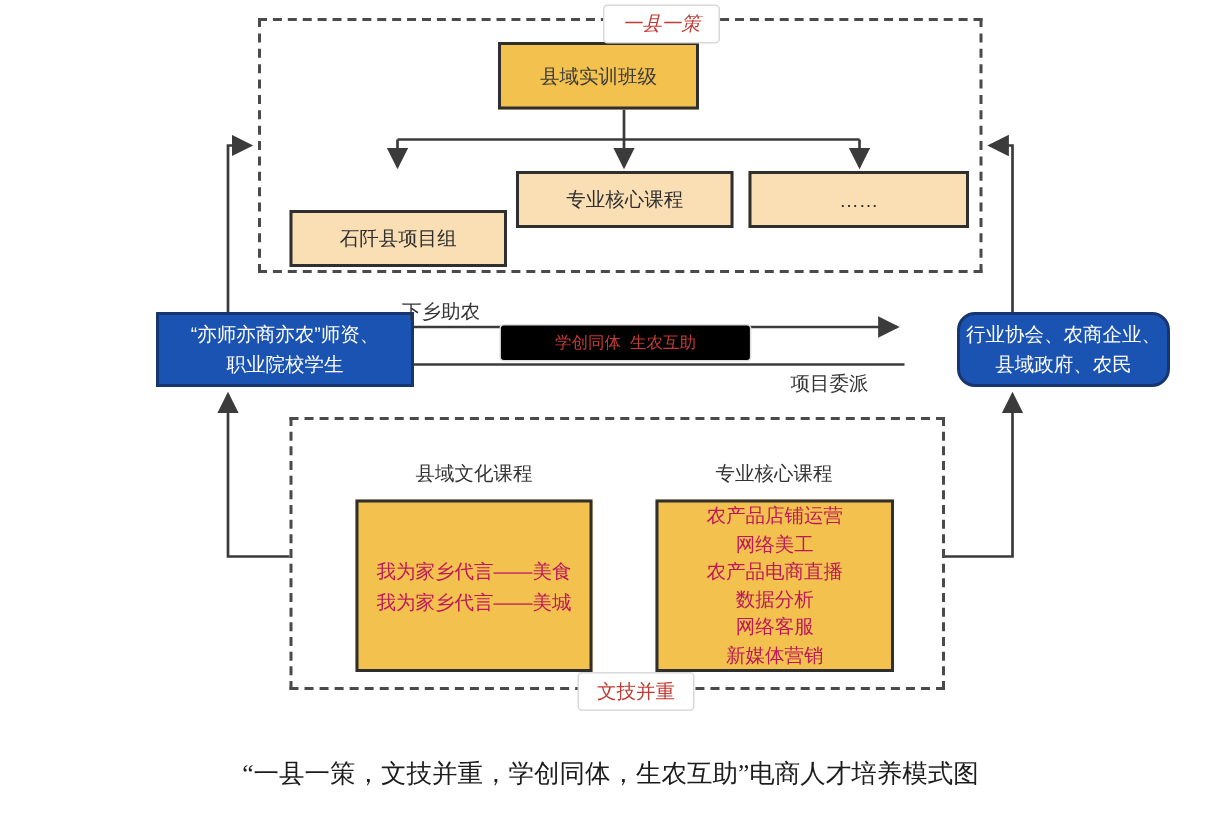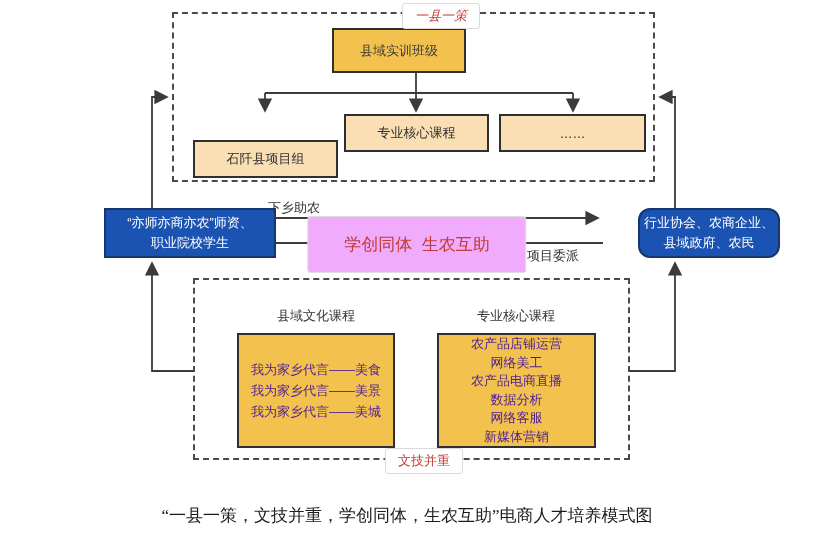--- a/index.html
+++ b/index.html
@@ -81,42 +81,42 @@
     position: absolute;
     font-size: 13px;
     color: #333333;
     white-space: nowrap;
     z-index: 4;
   }
   .center-pill {
     position: absolute;
     left: 417px; top: 216px;
     transform: translateX(-50%);
-    background: #f0abfc;
+    background: #000000;
     border: 1px solid #dedede;
     border-radius: 3px;
-    padding: 16px 36px;
-    font-size: 17px;
+    padding: 4px 36px;
+    font-size: 11px;
     color: #c23b34;
     white-space: pre;
     z-index: 4;
   }
   .course-header {
     position: absolute;
     transform: translateX(-50%);
     font-size: 13px;
     color: #333333;
     white-space: nowrap;
     z-index: 3;
   }
   .course-box {
     position: absolute;
     background: #f2c14e;
     border: 2px solid #2f2f2f;
-    color: #4c1d95;
+    color: #be185d;
     display: flex;
     flex-direction: column;
     align-items: center;
     justify-content: center;
     font-size: 13px;
     text-align: center;
     z-index: 3;
   }
   .course-box .line { display: block; }
   .course-box.left .line { line-height: 21px; }
@@ -192,21 +192,20 @@
   <div class="flow-label" style="left:527px; top:247px;">项目委派</div>
   <div class="center-pill">学创同体  生农互助</div>
 
   <div class="dashed-box dashed-bottom"></div>
 
   <div class="course-header" style="left:316px; top:307px;">县域文化课程</div>
   <div class="course-header" style="left:516px; top:307px;">专业核心课程</div>
 
   <div class="course-box left" style="left:237px; top:333px; width:158px; height:115px;">
     <span class="line">我为家乡代言——美食</span>
-    <span class="line">我为家乡代言——美景</span>
     <span class="line">我为家乡代言——美城</span>
   </div>
 
   <div class="course-box right" style="left:437px; top:333px; width:159px; height:115px;">
     <span class="line">农产品店铺运营</span>
     <span class="line">网络美工</span>
     <span class="line">农产品电商直播</span>
     <span class="line">数据分析</span>
     <span class="line">网络客服</span>
     <span class="line">新媒体营销</span>

